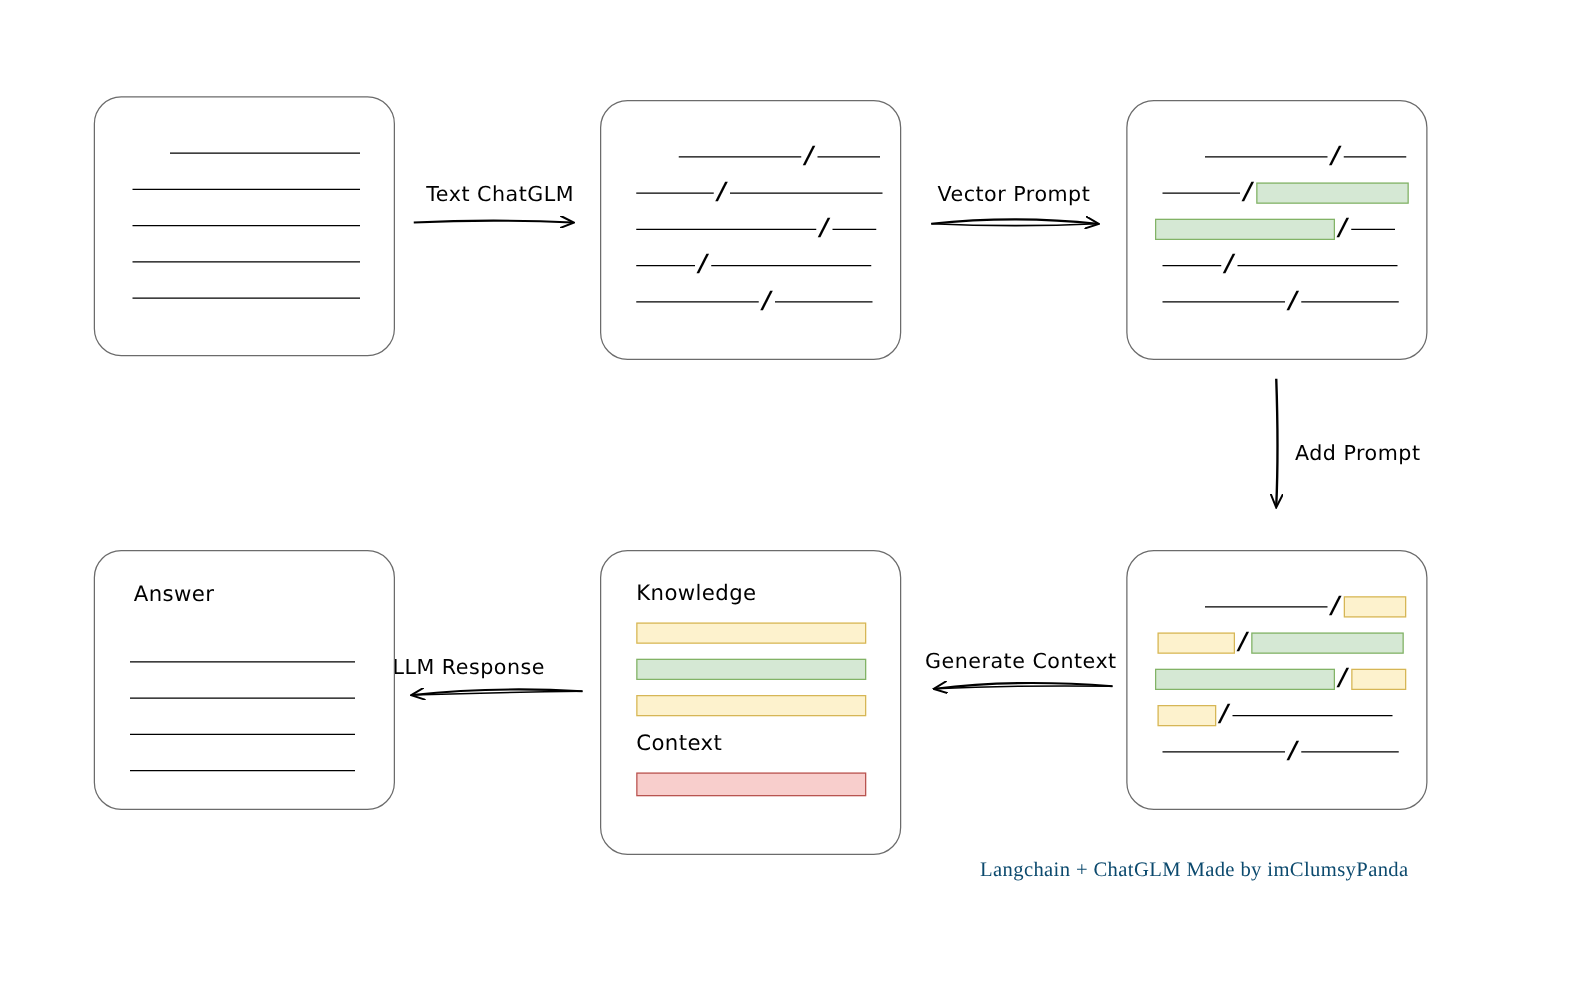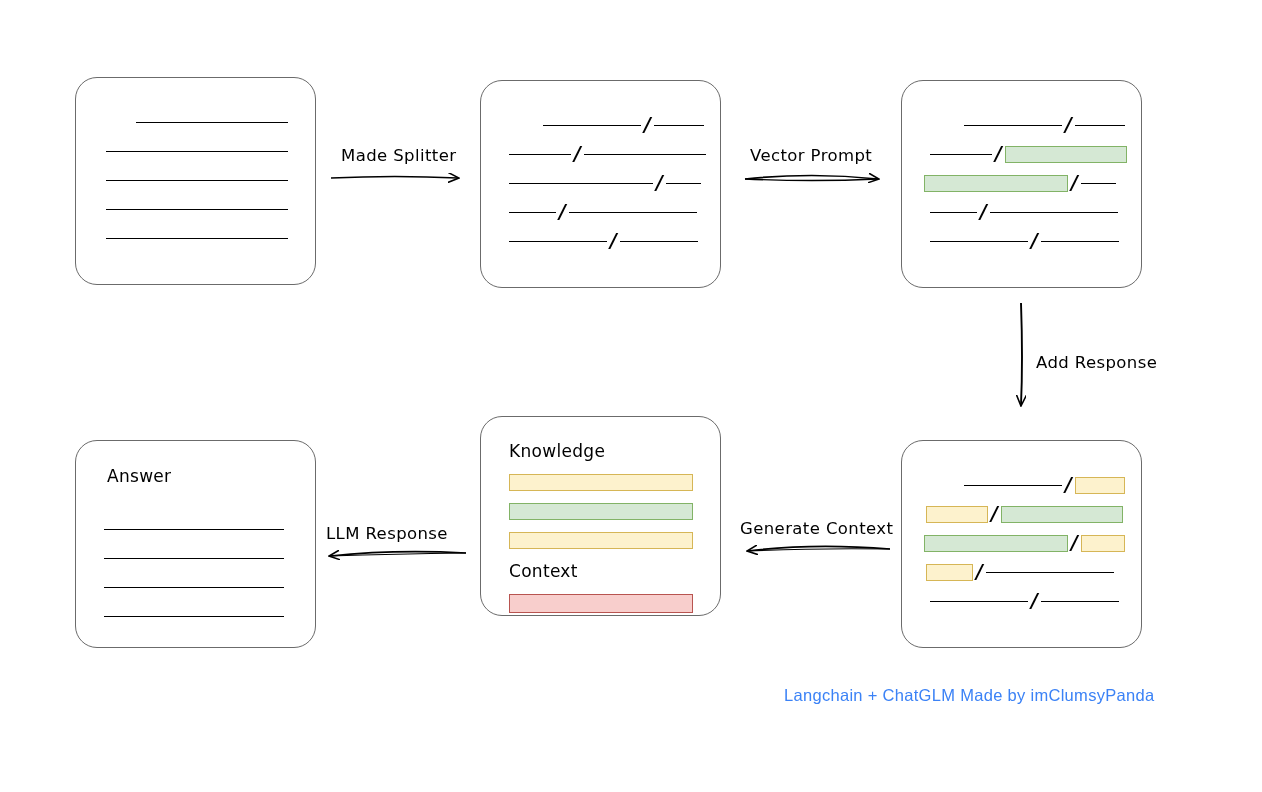--- a/index.html
+++ b/index.html
@@ -82,24 +82,24 @@
   .box-title {
     position: absolute;
     font-family: "DejaVu Sans", "Liberation Sans", sans-serif;
     font-size: 17px;
     letter-spacing: 0.3px;
     color: #000000;
     white-space: nowrap;
   }
   .footer-note {
     position: absolute;
-    font-family: Liberation Sans, sans-serif;
+    font-family: Liberation Serif, serif;
     font-size: 16.5px;
     letter-spacing: 0.3px;
-    color: #3b82f6;
+    color: #0c4a6e;
     white-space: nowrap;
   }
   svg.arrow-layer {
     position: absolute;
     left: 0; top: 0;
     width: 1262px;
     height: 792px;
     pointer-events: none;
   }
 </style>
@@ -138,29 +138,29 @@
       <path d="M890,549 Q812,543 748,551" fill="none" stroke="#000" stroke-width="1.7" marker-end="url(#ah-l)"></path>
       <path d="M890,549 Q812,548 748,551" fill="none" stroke="#000" stroke-width="1.2"></path>
     </g>
 
     <g>
       <path d="M466,553 Q395,549 330,556" fill="none" stroke="#000" stroke-width="1.7" marker-end="url(#ah-l)"></path>
       <path d="M466,553 Q395,554 330,556" fill="none" stroke="#000" stroke-width="1.2"></path>
     </g>
   </svg>
 
-  <div class="hand-label" style="left:341px; top:146px;">Made Splitter</div>
+  <div class="hand-label" style="left:341px; top:146px;">Text ChatGLM</div>
 
   <div class="hand-label" style="left:750px; top:146px;">Vector Prompt</div>
 
-  <div class="hand-label" style="left:1036px; top:353px;">Add Response</div>
+  <div class="hand-label" style="left:1036px; top:353px;">Add Prompt</div>
 
   <div class="hand-label" style="left:740px; top:519px;">Generate Context</div>
 
-  <div class="hand-label" style="left:326px; top:524px;">LLM Response</div>
+  <div class="hand-label" style="left:314px; top:524px;">LLM Response</div>
 
   <div class="node-box" style="left:75px; top:77px; width:241px; height:208px;">
     <div class="doc-rows">
         <div class="doc-row" style="left: 60px; top: 34px;">
           <span class="seg-line" style="width: 152px;"></span>
         </div>
         <div class="doc-row" style="left: 30px; top: 63px;">
           <span class="seg-line" style="width: 182px;"></span>
         </div>
         <div class="doc-row" style="left: 30px; top: 92px;">
@@ -258,21 +258,21 @@
           <span class="seg-line" style="width: 128px;"></span>
         </div>
         <div class="doc-row" style="left: 28px; top: 150px;">
           <span class="seg-line" style="width: 98px;"></span>
           <span class="slash">/</span>
           <span class="seg-line" style="width: 78px;"></span>
         </div>
       </div>
   </div>
 
-  <div class="node-box" style="left:480px; top:416px; width:241px; height:200px;">
+  <div class="node-box" style="left:480px; top:440px; width:241px; height:244px;">
 
     <div class="box-title" style="left:28px; top:24px;">Knowledge</div>
 
     <div class="seg-chip chip-yellow" style="position:absolute; left:28px; top:57px; width:184px; height:17px;"></div>
     <div class="seg-chip chip-green" style="position:absolute; left:28px; top:86px; width:184px; height:17px;"></div>
     <div class="seg-chip chip-yellow" style="position:absolute; left:28px; top:115px; width:184px; height:17px;"></div>
 
     <div class="box-title" style="left:28px; top:144px;">Context</div>
 
     <div class="seg-chip chip-red" style="position:absolute; left:28px; top:177px; width:184px; height:19px;"></div>

